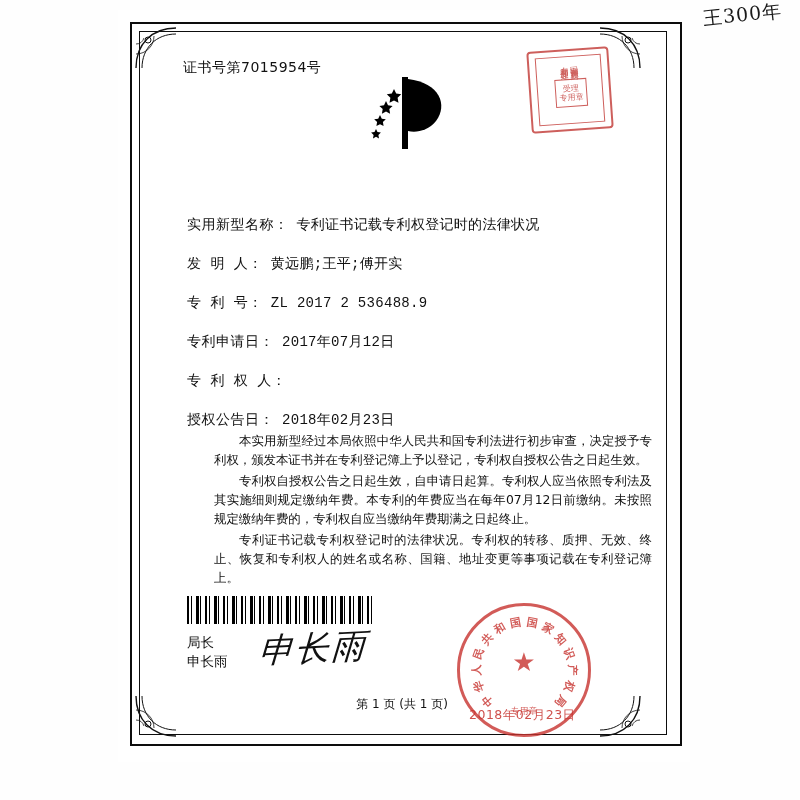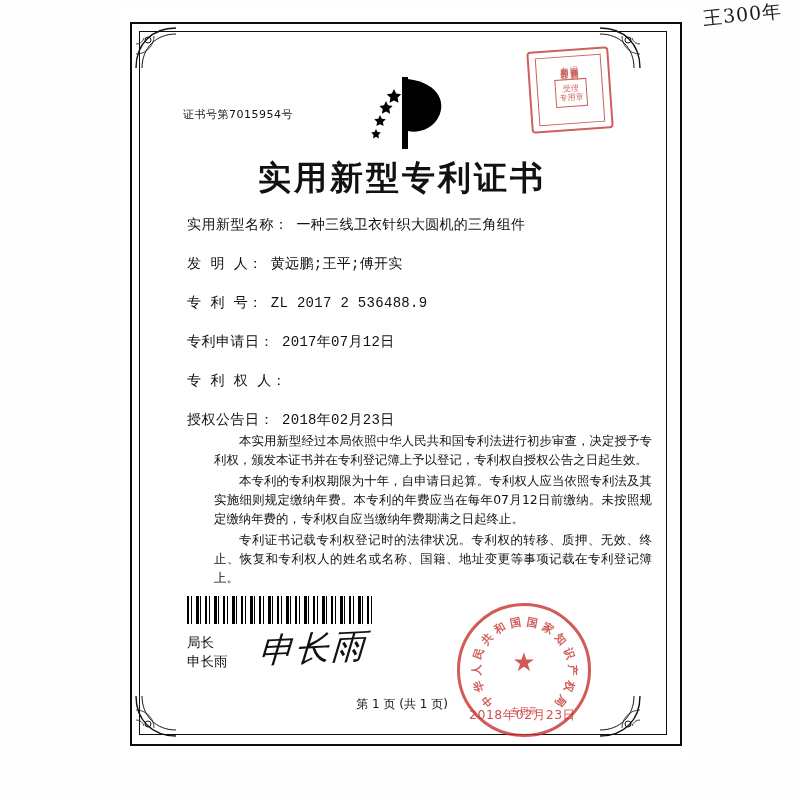--- a/index.html
+++ b/index.html
@@ -71,23 +71,22 @@
   .content {
     position: absolute;
     left: 139px; top: 31px;
     width: 526px; height: 702px;
   }
 
   .cert-no {
     position: absolute;
     left: 44px; top: 28px;
     font-family: "DejaVu Sans", sans-serif;
-    font-size: 11px;
+    font-size: 14px;
     letter-spacing: 0.5px;
-    margin-top: 48px;
   }
 
   
   .stamp-top {
     position: absolute;
     left: 390px; top: 18px;
     width: 82px; height: 82px;
     border: 2px solid #c0332f;
     border-radius: 4px;
     transform: rotate(-4deg);
@@ -329,26 +328,25 @@
       <svg width="120" height="82" viewBox="0 0 120 82">
         <path d="M58 6 L64 6 L64 78 L58 78 Z" fill="#000"></path>
         <path d="M64 8 C96 12 104 34 92 50 C84 60 72 62 64 60 Z" fill="#000"></path>
         <path d="M50 18 l2.2 4.6 5 .7 -3.6 3.5 .9 5 -4.5-2.4 -4.5 2.4 .9-5 -3.6-3.5 5-.7 Z" fill="#000"></path>
         <path d="M42 30 l2 4.2 4.6 .7 -3.3 3.2 .8 4.6 -4.1-2.2 -4.1 2.2 .8-4.6 -3.3-3.2 4.6-.7 Z" fill="#000"></path>
         <path d="M36 44 l1.8 3.7 4 .6 -2.9 2.8 .7 4 -3.6-1.9 -3.6 1.9 .7-4 -2.9-2.8 4-.6 Z" fill="#000"></path>
         <path d="M32 58 l1.5 3.1 3.4 .5 -2.5 2.4 .6 3.4 -3-1.6 -3 1.6 .6-3.4 -2.5-2.4 3.4-.5 Z" fill="#000"></path>
       </svg>
     </div>
 
-    <div class="main-title">实用新型专利证书</div>
 
     <div class="fields">
       <div class="field">
         <span class="lbl">实用新型名称：</span>
-        <span class="val">一种三线卫衣针织大圆机的三角组件</span>
+        <span class="val">专利证书记载专利权登记时的法律状况</span>
       </div>
       <div class="field">
         <span class="lbl">发 明 人：</span>
         <span class="val">黄远鹏;王平;傅开实</span>
       </div>
       <div class="field">
         <span class="lbl">专 利 号：</span>
         <span class="val">ZL 2017 2 536488.9</span>
       </div>
       <div class="field">
@@ -359,21 +357,21 @@
         <span class="lbl">专 利 权 人：</span>
       </div>
       <div class="field">
         <span class="lbl">授权公告日：</span>
         <span class="val">2018年02月23日</span>
       </div>
     </div>
 
     <div class="paragraphs">
       <p>本实用新型经过本局依照中华人民共和国专利法进行初步审查，决定授予专利权，颁发本证书并在专利登记簿上予以登记，专利权自授权公告之日起生效。</p>
-      <p>本专利的专利权期限为十年，自申请日起算。专利权人应当依照专利法及其实施细则规定缴纳年费。本专利的年费应当在每年07月12日前缴纳。未按照规定缴纳年费的，专利权自应当缴纳年费期满之日起终止。</p>
+      <p>专利权自授权公告之日起生效，自申请日起算。专利权人应当依照专利法及其实施细则规定缴纳年费。本专利的年费应当在每年07月12日前缴纳。未按照规定缴纳年费的，专利权自应当缴纳年费期满之日起终止。</p>
       <p>专利证书记载专利权登记时的法律状况。专利权的转移、质押、无效、终止、恢复和专利权人的姓名或名称、国籍、地址变更等事项记载在专利登记簿上。</p>
     </div>
 
     <div class="barcode"></div>
 
     <div class="signature-block">
       <div>局长</div>
       <div>申长雨</div>
     </div>
     <div class="sign-hand">申长雨</div>

